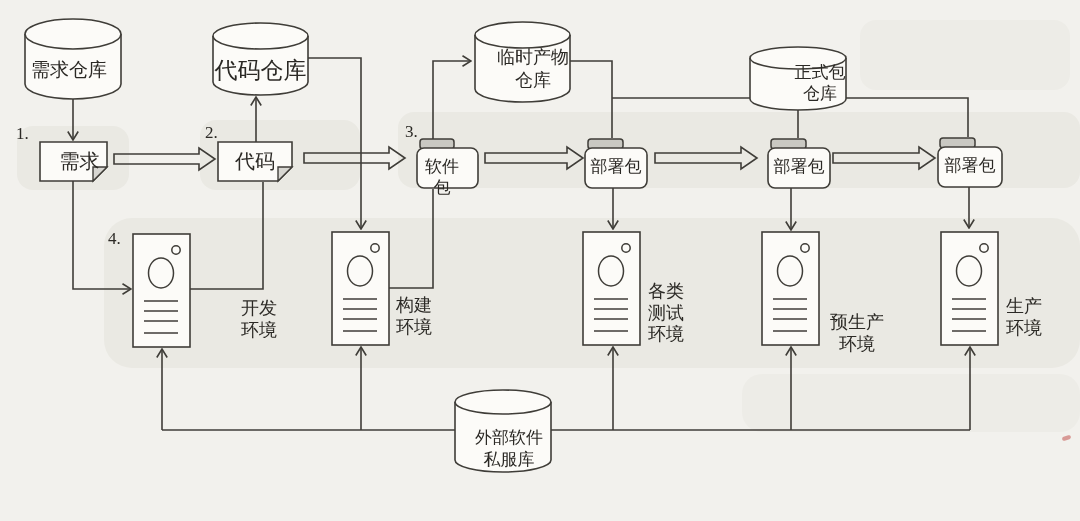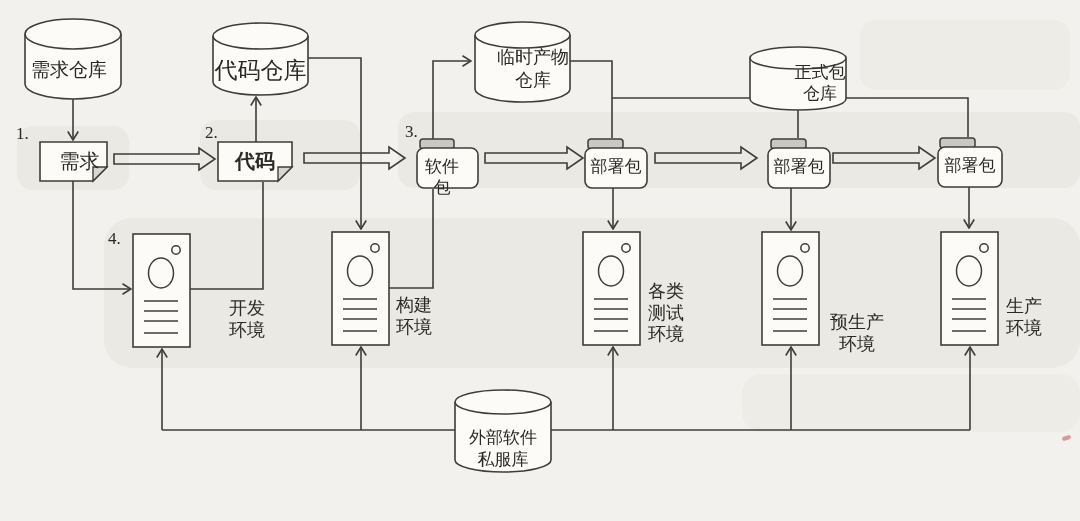--- a/index.html
+++ b/index.html
@@ -151,36 +151,36 @@
       <path class="wire" d="M833,153 H919 V147 L935,158 L919,169 V163 H833 Z"></path>
     </g>
   </svg>
 
   <div class="lbl" style="left:25px;top:58px;width:88px;font-size:19px;">需求仓库</div>
   <div class="lbl" style="left:213px;top:57px;width:95px;font-size:23px;">代码仓库</div>
   <div class="lbl" style="left:475px;top:46px;width:116px;font-size:18px;line-height:23px;">临时产物
 仓库</div>
   <div class="lbl" style="left:750px;top:62px;width:96px;font-size:17px;line-height:21px;margin-left:22px;">正式包
 仓库</div>
-  <div class="lbl" style="left:455px;top:427px;width:96px;font-size:17px;line-height:22px;">外部软件
+  <div class="lbl" style="left:455px;top:427px;width:96px;font-size:17px;line-height:22px;padding-left:6px;">外部软件
 私服库</div>
 
   <div class="step" style="left:16px;top:124px;">1.</div>
   <div class="step" style="left:205px;top:123px;">2.</div>
   <div class="step" style="left:405px;top:122px;">3.</div>
   <div class="step" style="left:108px;top:229px;">4.</div>
 
   <div class="lbl" style="left:40px;top:149px;width:79px;font-size:20px;">需求</div>
-  <div class="lbl" style="left:218px;top:149px;width:74px;font-size:20px;font-weight:bold;">代码</div>
+  <div class="lbl" style="left:218px;top:149px;width:74px;font-size:20px;">代码</div>
   <div class="lbl" style="left:417px;top:157px;width:50px;font-size:17px;">软件包</div>
   <div class="lbl" style="left:585px;top:157px;width:62px;font-size:17px;">部署包</div>
   <div class="lbl" style="left:768px;top:157px;width:62px;font-size:17px;">部署包</div>
   <div class="lbl" style="left:938px;top:156px;width:64px;font-size:17px;">部署包</div>
 
-  <div class="lbl" style="left:192px;top:297px;width:46px;font-size:18px;line-height:22px;padding-left:32px;">开发
+  <div class="lbl" style="left:204px;top:297px;width:46px;font-size:18px;line-height:22px;padding-left:32px;">开发
 环境</div>
   <div class="lbl" style="left:391px;top:294px;width:46px;font-size:18px;line-height:22px;">构建
 环境</div>
   <div class="lbl" style="left:643px;top:281px;width:46px;font-size:18px;line-height:21.5px;">各类
 测试
 环境</div>
   <div class="lbl" style="left:823px;top:295px;width:68px;font-size:18px;line-height:22px;margin-top:16px;">预生产
 环境</div>
   <div class="lbl" style="left:1001px;top:295px;width:46px;font-size:18px;line-height:22px;">生产
 环境</div>

